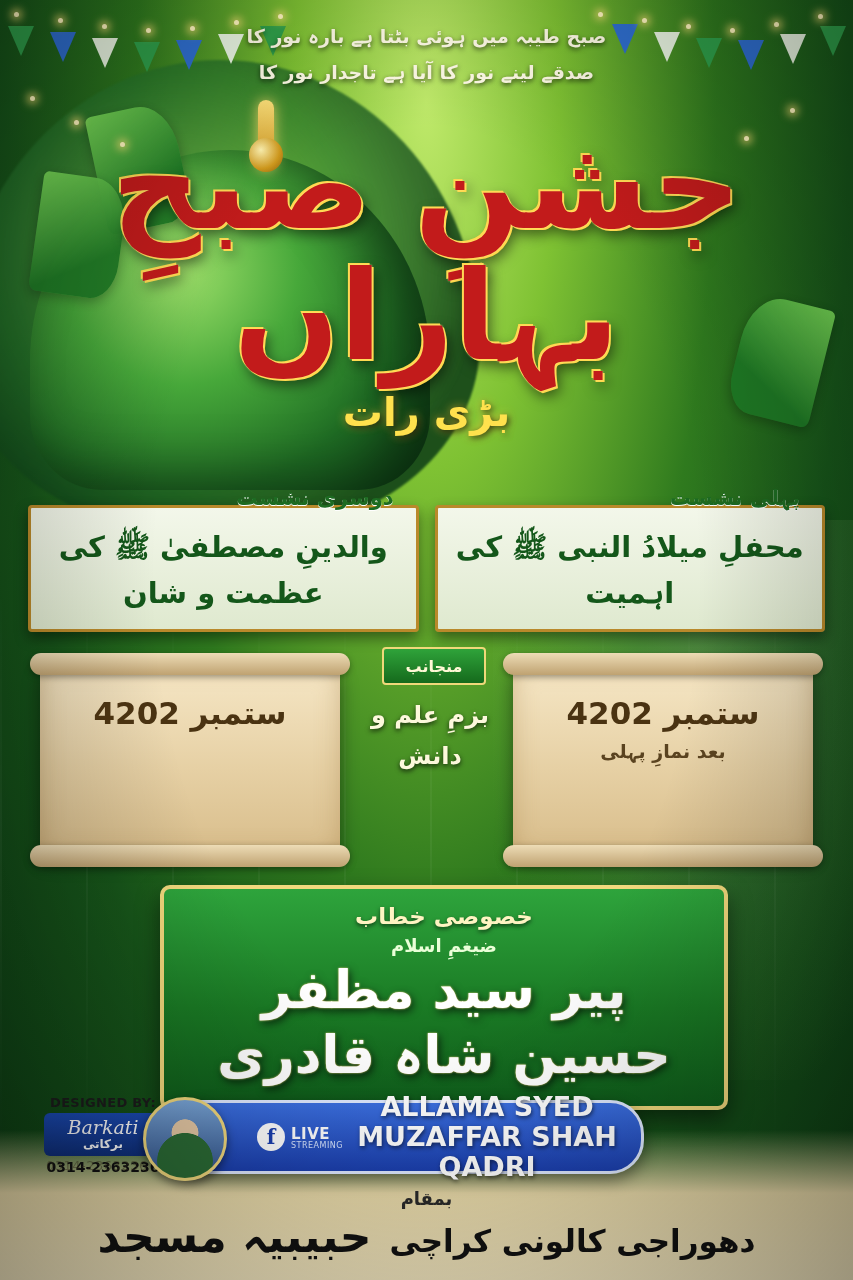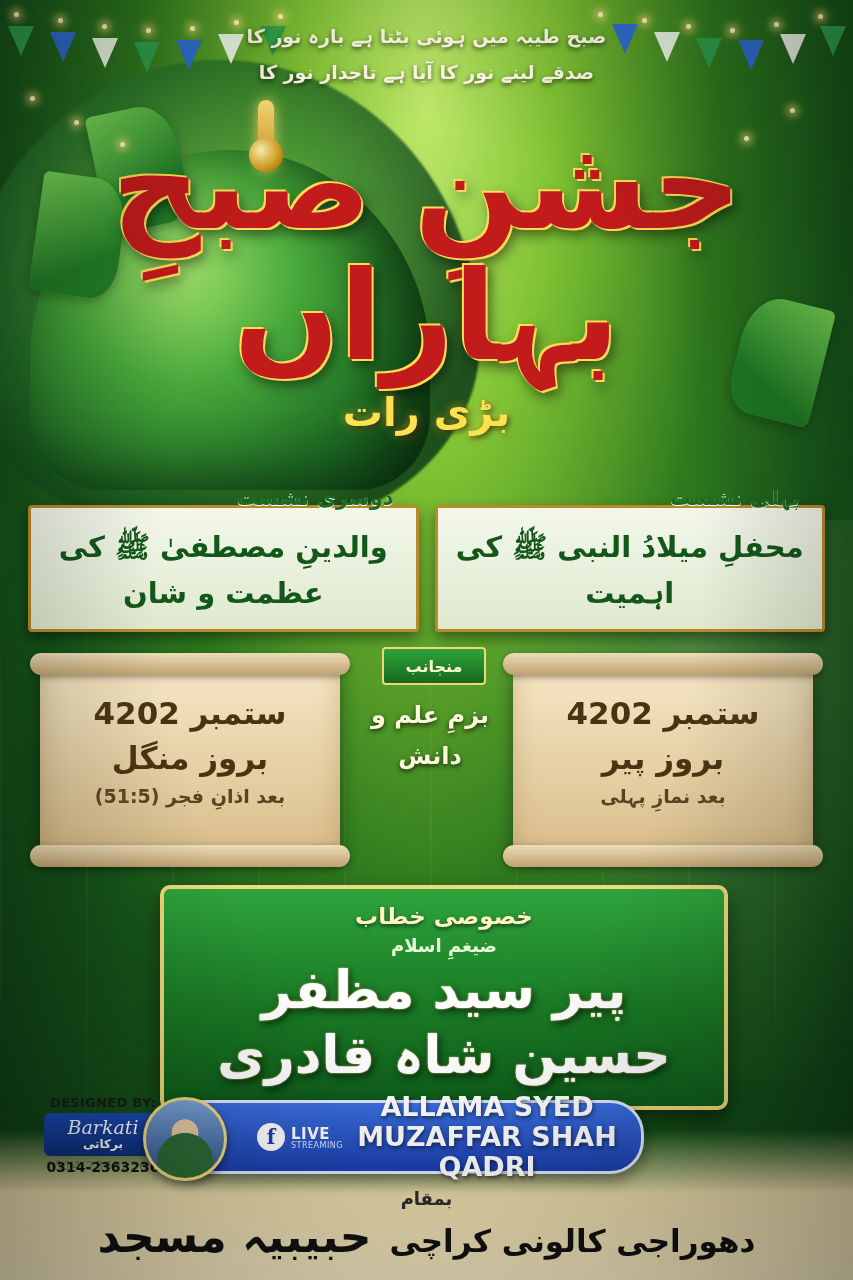--- a/index.html
+++ b/index.html
@@ -565,29 +565,26 @@
       <div class="session-tag urdu">پہلی نشست</div>
       <div class="session-title urdu">محفلِ میلادُ النبی ﷺ کی اہمیت</div>
     </div>
   </div>
 
   <div class="dates">
 
     <div class="scroll left">
       <div class="scroll-inner">
         <div class="scroll-month urdu">ستمبر 2024</div>
-        <div class="scroll-month urdu">بروز منگل</div>
-        <div class="scroll-note urdu">بعد اذانِ فجر (5:15)</div>
       </div>
     </div>
 
     <div class="scroll right">
       <div class="scroll-inner">
         <div class="scroll-month urdu">ستمبر 2024</div>
-        <div class="scroll-month urdu">بروز پیر</div>
         <div class="scroll-note urdu">بعد نمازِ پہلی</div>
       </div>
     </div>
 
     <div class="center-ribbon urdu">منجانب</div>
     <div class="center-note urdu">
       <div>بزمِ علم و</div>
       <div>دانش</div>
     </div>
   </div>

